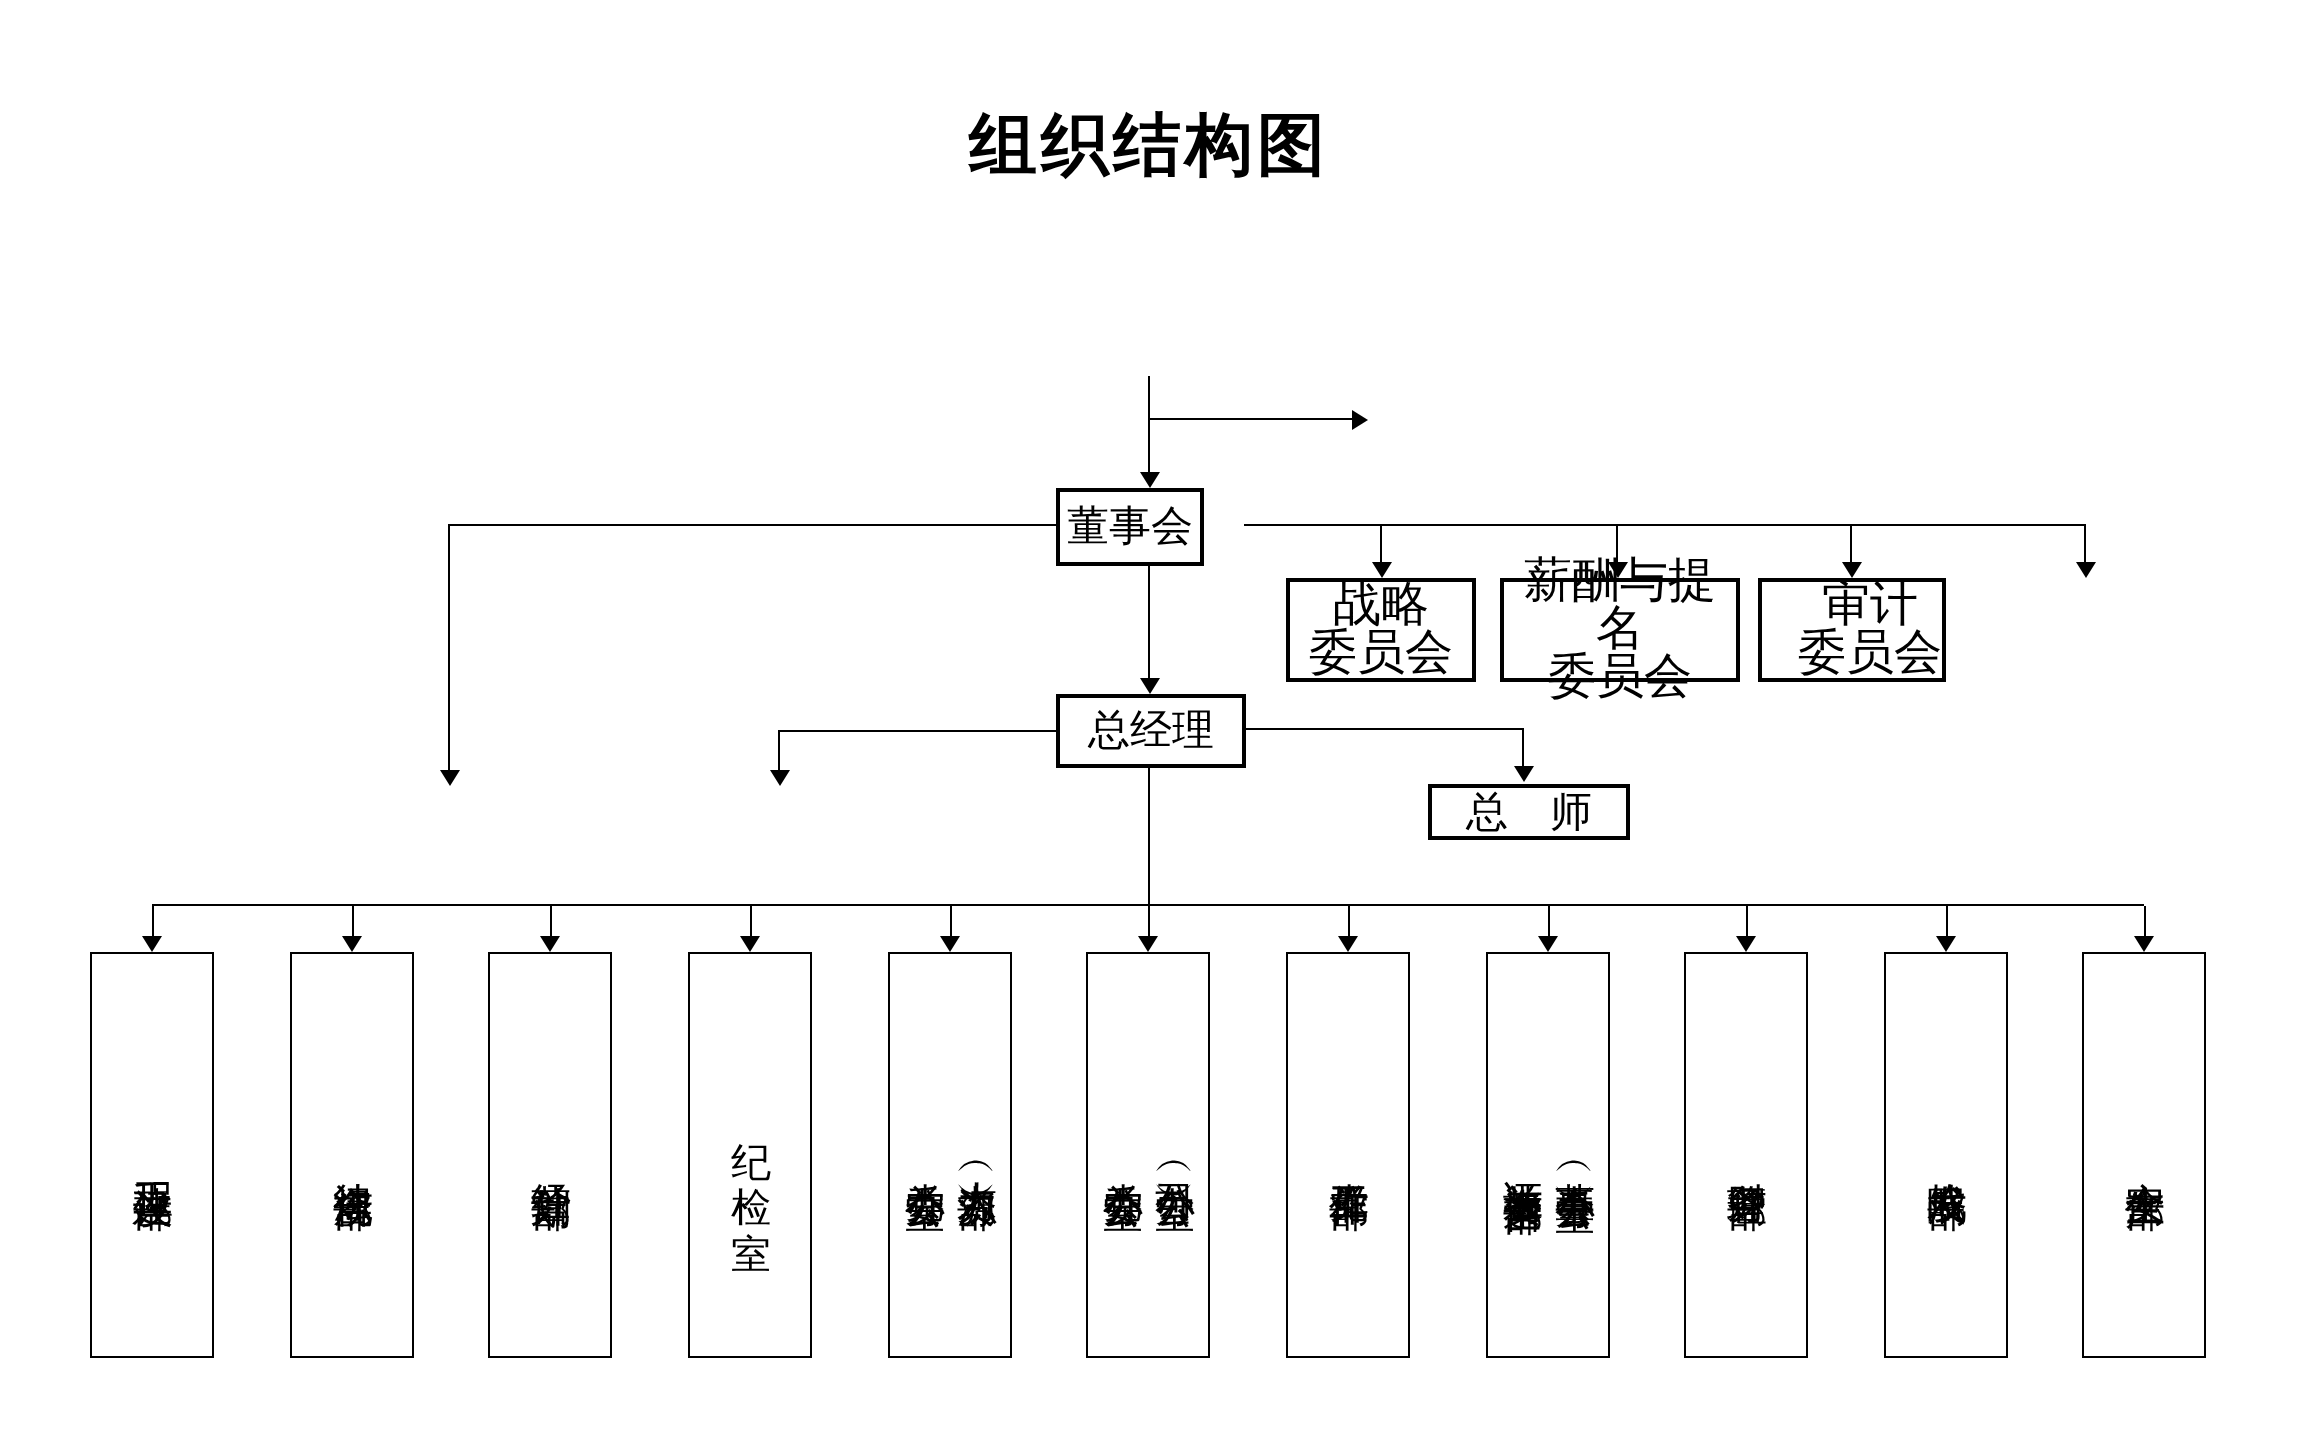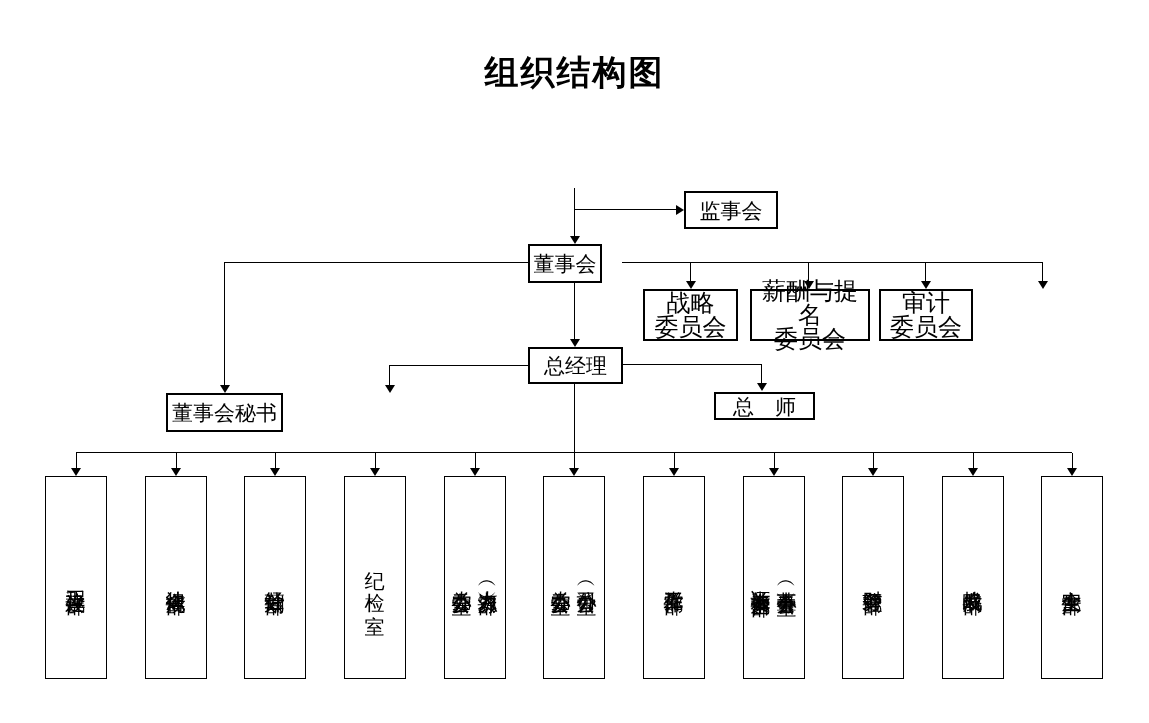--- a/index.html
+++ b/index.html
@@ -40,46 +40,40 @@
   }
 </style>
 </head>
 <body>
 
 <div id="canvas">
 
   <div class="title">组织结构图</div>
 
 
-  <div class="box" style="left:684px;top:191px;width:94px;height:38px;">
-    <span>监事会</span>
-  </div>
 
   <div class="box" style="left:528px;top:244px;width:74px;height:39px;">
     <span>董事会</span>
   </div>
 
   <div class="box committee" style="left:643px;top:289px;width:95px;height:52px;">
     <span>战略
 委员会</span>
   </div>
   <div class="box committee" style="left:750px;top:289px;width:120px;height:52px;">
     <span>薪酬与提名
 委员会</span>
   </div>
-  <div class="box committee" style="left:879px;top:289px;width:94px;height:52px;">
+  <div class="box committee" style="left:879px;top:289px;width:94px;height:52px;justify-content:flex-end;">
     <span>审计
 委员会</span>
   </div>
 
   <div class="box" style="left:528px;top:347px;width:95px;height:37px;">
     <span>总经理</span>
-  </div>
-  <div class="box" style="left:166px;top:393px;width:117px;height:39px;">
-    <span>董事会秘书</span>
   </div>
   <div class="box" style="left:714px;top:392px;width:101px;height:28px;">
     <span>总　师</span>
   </div>
 
   <div class="dept" style="left:45px;">
     <span class="vtext">工程建设部</span>
   </div>
   <div class="dept" style="left:145px;">
     <span class="vtext">法律合规部</span>

